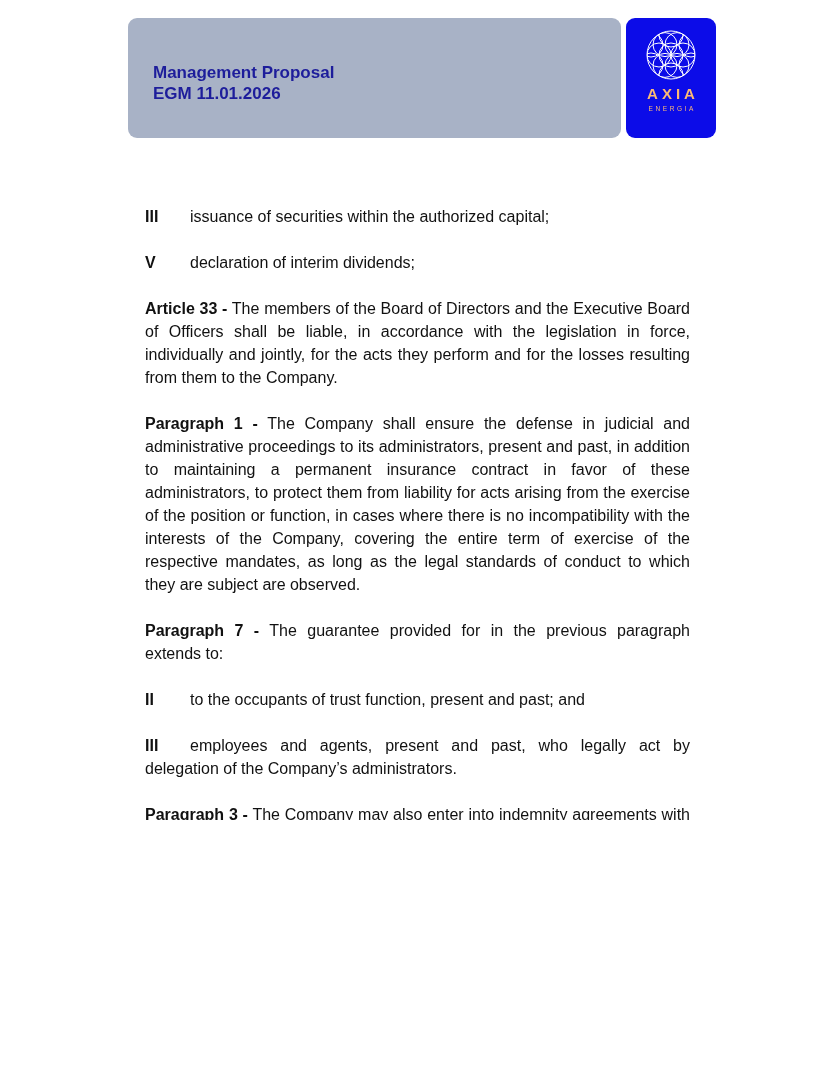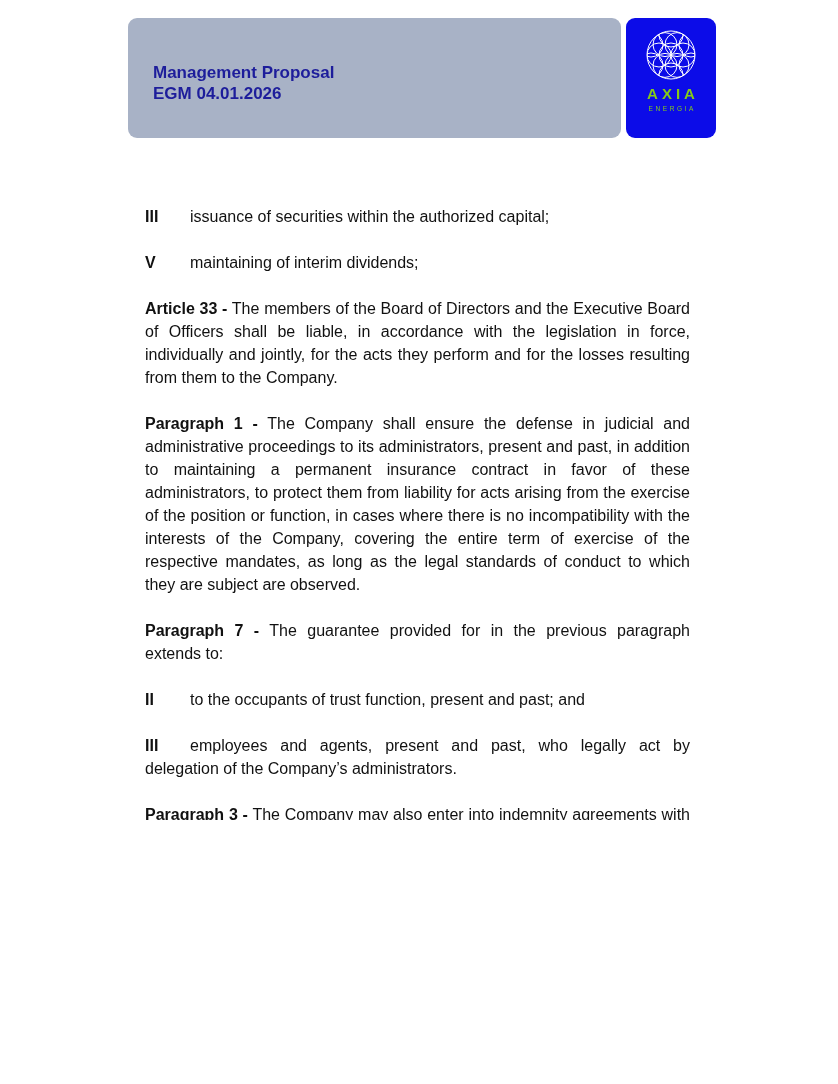--- a/index.html
+++ b/index.html
@@ -42,21 +42,21 @@
     line-height: 21px;
   }
   .logo-box {
     width: 90px;
     background: #0c0ce8;
     border-radius: 9px;
     display: flex;
     flex-direction: column;
     align-items: center;
     padding-top: 9px;
-    color: #84cc16;
+    color: #fdba74;
   }
   .logo-box .brand {
     font-weight: bold;
     font-size: 15px;
     letter-spacing: 4px;
     margin-top: 2px;
     text-indent: 4px;
   }
   .logo-box .brand-sub {
     font-size: 6.5px;
@@ -96,21 +96,21 @@
 </style>
 </head>
 <body>
 
 <div class="page">
 
   <header class="banner-row">
     <div class="banner">
       <div class="title">
         <div>Management Proposal</div>
-        <div>EGM 04.01.2026</div>
+        <div>EGM 11.01.2026</div>
       </div>
     </div>
     <div class="logo-box">
       <svg width="56" height="56" viewBox="0 0 56 56" aria-hidden="true">
         <defs>
           <clipPath id="sphereClip">
               <circle cx="28" cy="28" r="24"></circle>
             </clipPath>
         </defs>
         <g stroke="#ffffff" fill="none" stroke-width="1">
@@ -135,21 +135,21 @@
       <div class="brand">AXIA</div>
       <div class="brand-sub">ENERGIA</div>
     </div>
   </header>
 
   <main class="content">
 
     <p class="li"><span class="num">III</span><span>issuance of securities within the authorized capital;</span></p>
 
 
-    <p class="li"><span class="num">V</span><span>maintaining of interim dividends;</span></p>
+    <p class="li"><span class="num">V</span><span>declaration of interim dividends;</span></p>
 
     <p class="para"><strong>Article 33 -</strong> <span>The members of the Board of Directors and the Executive Board of Officers shall be liable, in accordance with the legislation in force, individually and jointly, for the acts they perform and for the losses resulting from them to the Company.</span></p>
 
     <p class="para"><strong>Paragraph 1 -</strong> <span>The Company shall ensure the defense in judicial and administrative proceedings to its administrators, present and past, in addition to maintaining a permanent insurance contract in favor of these administrators, to protect them from liability for acts arising from the exercise of the position or function, in cases where there is no incompatibility with the interests of the Company, covering the entire term of exercise of the respective mandates, as long as the legal standards of conduct to which they are subject are observed.</span></p>
 
     <p class="para"><strong>Paragraph 7 -</strong> <span>The guarantee provided for in the previous paragraph extends to:</span></p>
 
 
     <p class="li"><span class="num">II</span><span>to the occupants of trust function, present and past; and</span></p>
 

